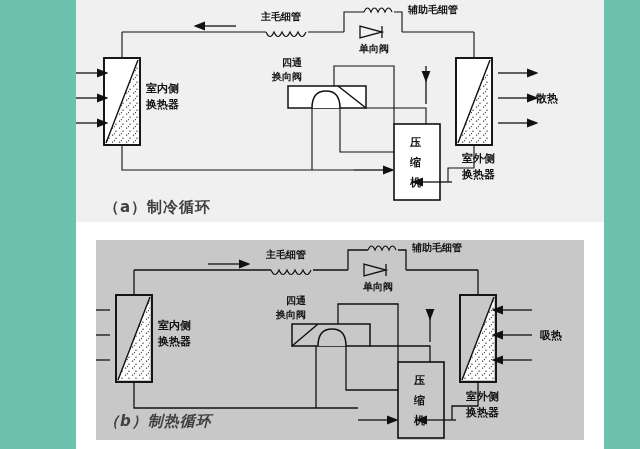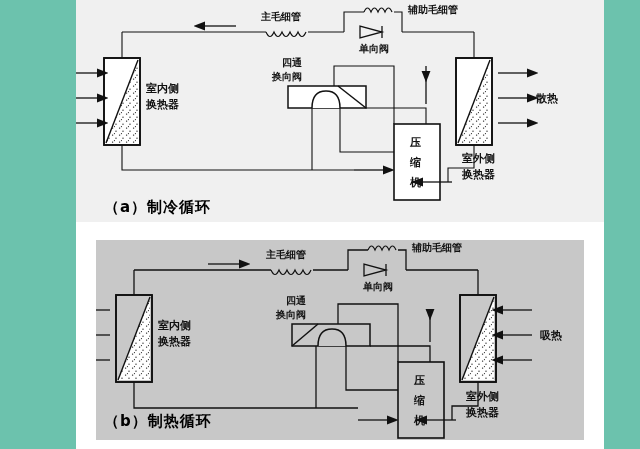--- a/index.html
+++ b/index.html
@@ -14,25 +14,25 @@
   .card{
     position:absolute;left:76px;top:0;width:528px;height:449px;
     background:#ffffff;
   }
 
   .panel{position:absolute;overflow:hidden;}
   .panel-a{left:76px;top:0;width:528px;height:222px;background:#f0f0f0;}
   .panel-b{left:96px;top:240px;width:488px;height:200px;background:#c8c8c8;}
 
   .caption{
-    position:absolute;font-weight:bold;font-size:15px;color:#000000;
+    position:absolute;font-weight:bold;font-size:15px;color:#404040;
     letter-spacing:1px;white-space:nowrap;
   }
   .cap-a{left:104px;top:198px;}
-  .cap-b{left:104px;top:412px;}
+  .cap-b{left:104px;top:412px;font-style:italic;}
 
   svg{display:block;}
   .dg{position:absolute;left:0;top:0;}
 
   text{font-family:"DejaVu Sans","Liberation Sans",sans-serif;fill:#111;}
   .lbl{font-size:11px;font-weight:bold;}
   .lbl-sm{font-size:10px;font-weight:bold;}
   .pipe{stroke:#111;stroke-width:1.1;fill:none;}
   .pipe-b{stroke:#111;stroke-width:1.3;fill:none;}
   .box{stroke:#111;stroke-width:1.6;fill:#ffffff;}

